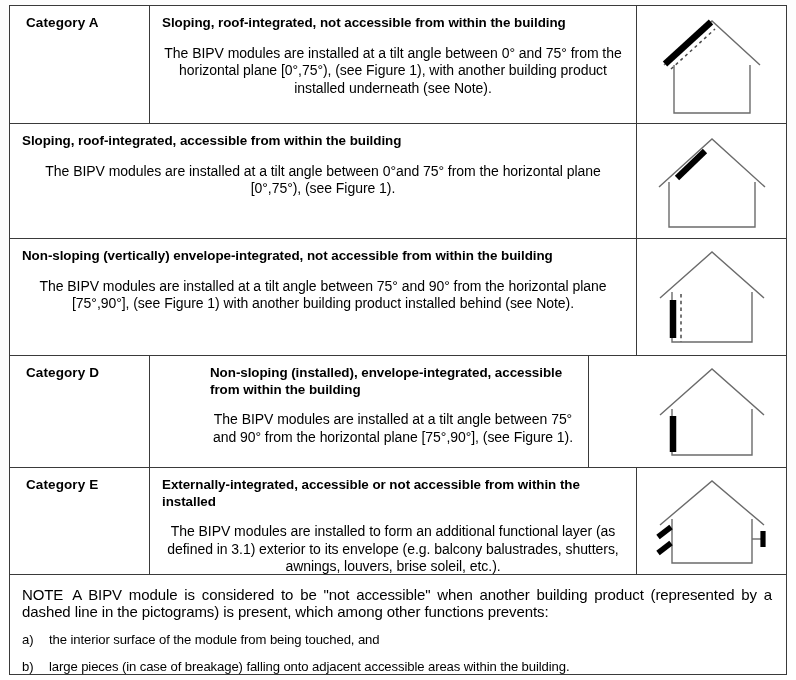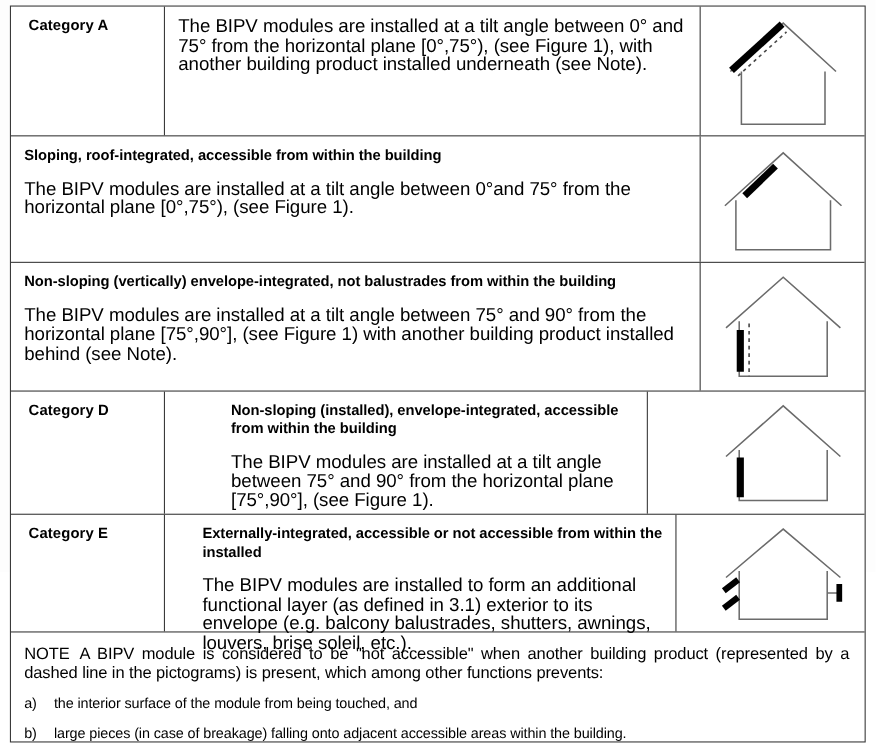--- a/index.html
+++ b/index.html
@@ -34,21 +34,21 @@
   .row {
     display: flex;
     box-sizing: border-box;
     border-bottom: 1.3px solid #3a3a3a;
     width: 100%;
   }
   .row.r-a { height: 118px; }
   .row.r-b { height: 115px; }
   .row.r-c { height: 117px; }
   .row.r-d { height: 112px; gap: 48px; }
-  .row.r-e { height: 107px; gap: 22px; }
+  .row.r-e { height: 107px; }
 
   .cell-cat {
     box-sizing: border-box;
     width: 140px;
     flex: 0 0 140px;
     border-right: 1.3px solid #3a3a3a;
     padding: 9px 0 0 16px;
   }
   .cat-label {
     font-size: 13.5px;
@@ -63,24 +63,25 @@
     padding: 9px 12px 0 12px;
   }
   .desc-title {
     font-size: 13.4px;
     font-weight: bold;
     line-height: 16.5px;
     margin: 0 0 13px 0;
     letter-spacing: -0.05px;
   }
   .desc-body {
-    font-size: 17px;
+    font-size: 14px;
     line-height: 17.5px;
     margin: 0;
     letter-spacing: -0.05px;
+    text-align: center;
   }
   .cell-pic {
     box-sizing: border-box;
     width: 149px;
     flex: 0 0 149px;
     display: flex;
     align-items: center;
     justify-content: center;
   }
   .cell-pic svg { display: block; }
@@ -115,20 +116,21 @@
 <body>
 
 <div class="page">
   <div class="table">
 
     <div class="row r-a">
       <div class="cell-cat">
         <div class="cat-label">Category A</div>
       </div>
       <div class="cell-desc">
+        <p class="desc-title">Sloping, roof-integrated, not accessible from within the building</p>
         <p class="desc-body">The BIPV modules are installed at a tilt angle between 0° and 75° from the horizontal plane [0°,75°), (see Figure 1), with another building product installed underneath (see Note).</p>
       </div>
       <div class="cell-pic">
         <svg width="140" height="112" viewBox="0 0 140 112">
           <path d="M22 56 L70 12 L118 56" fill="none" stroke="#6b6b6b" stroke-width="1.4"></path>
           <path d="M32 56 L32 104 L108 104 L108 56" fill="none" stroke="#6b6b6b" stroke-width="1.4"></path>
           <line x1="23" y1="55" x2="69" y2="13" stroke="#000000" stroke-width="6.5" stroke-linecap="butt"></line>
           <line x1="29" y1="60" x2="73" y2="20" stroke="#4a4a4a" stroke-width="1.5" stroke-dasharray="3,3.4"></line>
         </svg>
       </div>
@@ -143,21 +145,21 @@
         <svg width="140" height="108" viewBox="0 0 140 108">
           <path d="M17 60 L70 12 L123 60" fill="none" stroke="#6b6b6b" stroke-width="1.4"></path>
           <path d="M27 55 L27 100 L113 100 L113 55" fill="none" stroke="#6b6b6b" stroke-width="1.4"></path>
           <line x1="35" y1="51" x2="63" y2="24" stroke="#000000" stroke-width="6.2" stroke-linecap="butt"></line>
         </svg>
       </div>
     </div>
 
     <div class="row r-c">
       <div class="cell-desc">
-        <p class="desc-title">Non-sloping (vertically) envelope-integrated, not balustrades from within the building</p>
+        <p class="desc-title">Non-sloping (vertically) envelope-integrated, not accessible from within the building</p>
         <p class="desc-body">The BIPV modules are installed at a tilt angle between 75° and 90° from the horizontal plane [75°,90°], (see Figure 1) with another building product installed behind (see Note).</p>
       </div>
       <div class="cell-pic">
         <svg width="140" height="110" viewBox="0 0 140 110">
           <path d="M18 56 L70 10 L122 56" fill="none" stroke="#6b6b6b" stroke-width="1.4"></path>
           <path d="M30 50 L30 100 L110 100 L110 50" fill="none" stroke="#6b6b6b" stroke-width="1.4"></path>
           <line x1="31" y1="58" x2="31" y2="96" stroke="#000000" stroke-width="6.5" stroke-linecap="butt"></line>
           <line x1="39" y1="52" x2="39" y2="100" stroke="#4a4a4a" stroke-width="1.5" stroke-dasharray="3.4,3.4"></line>
         </svg>
       </div>

